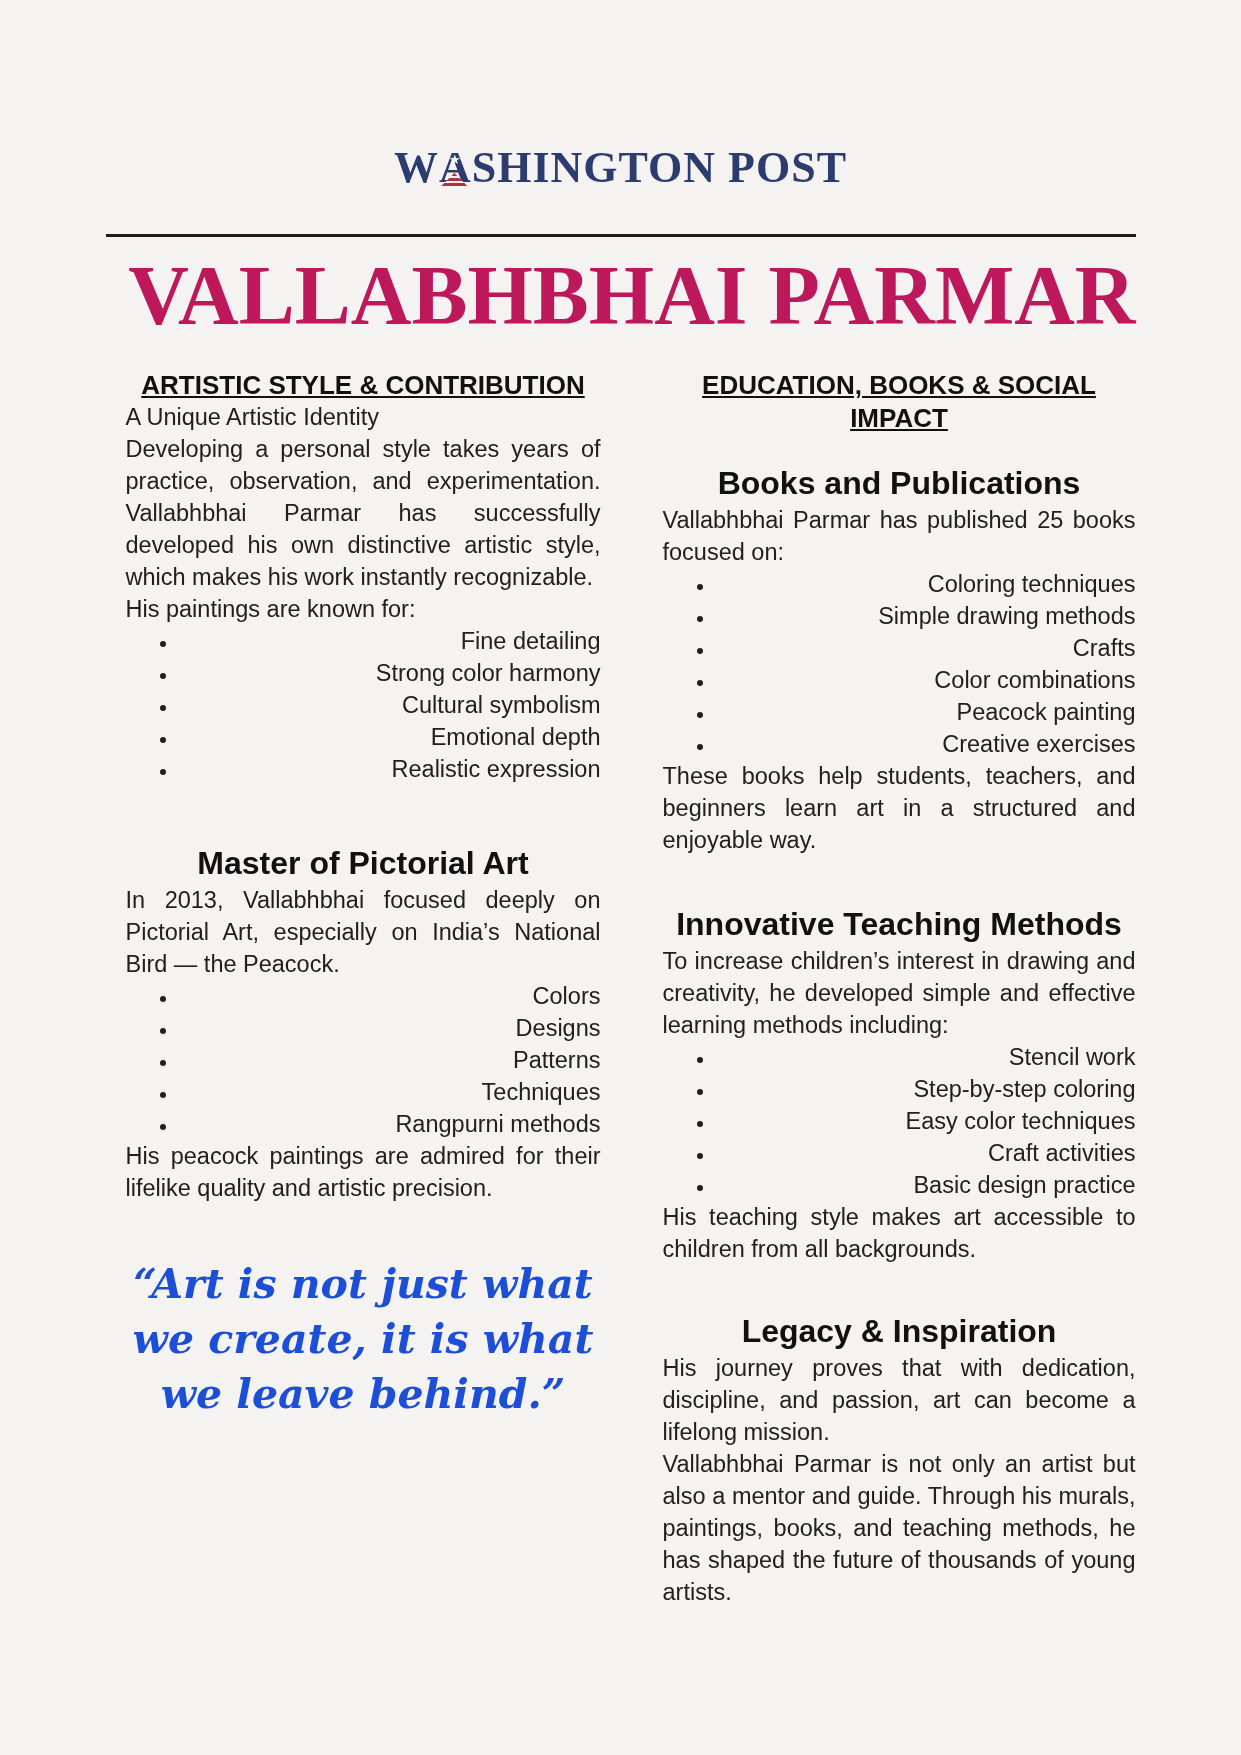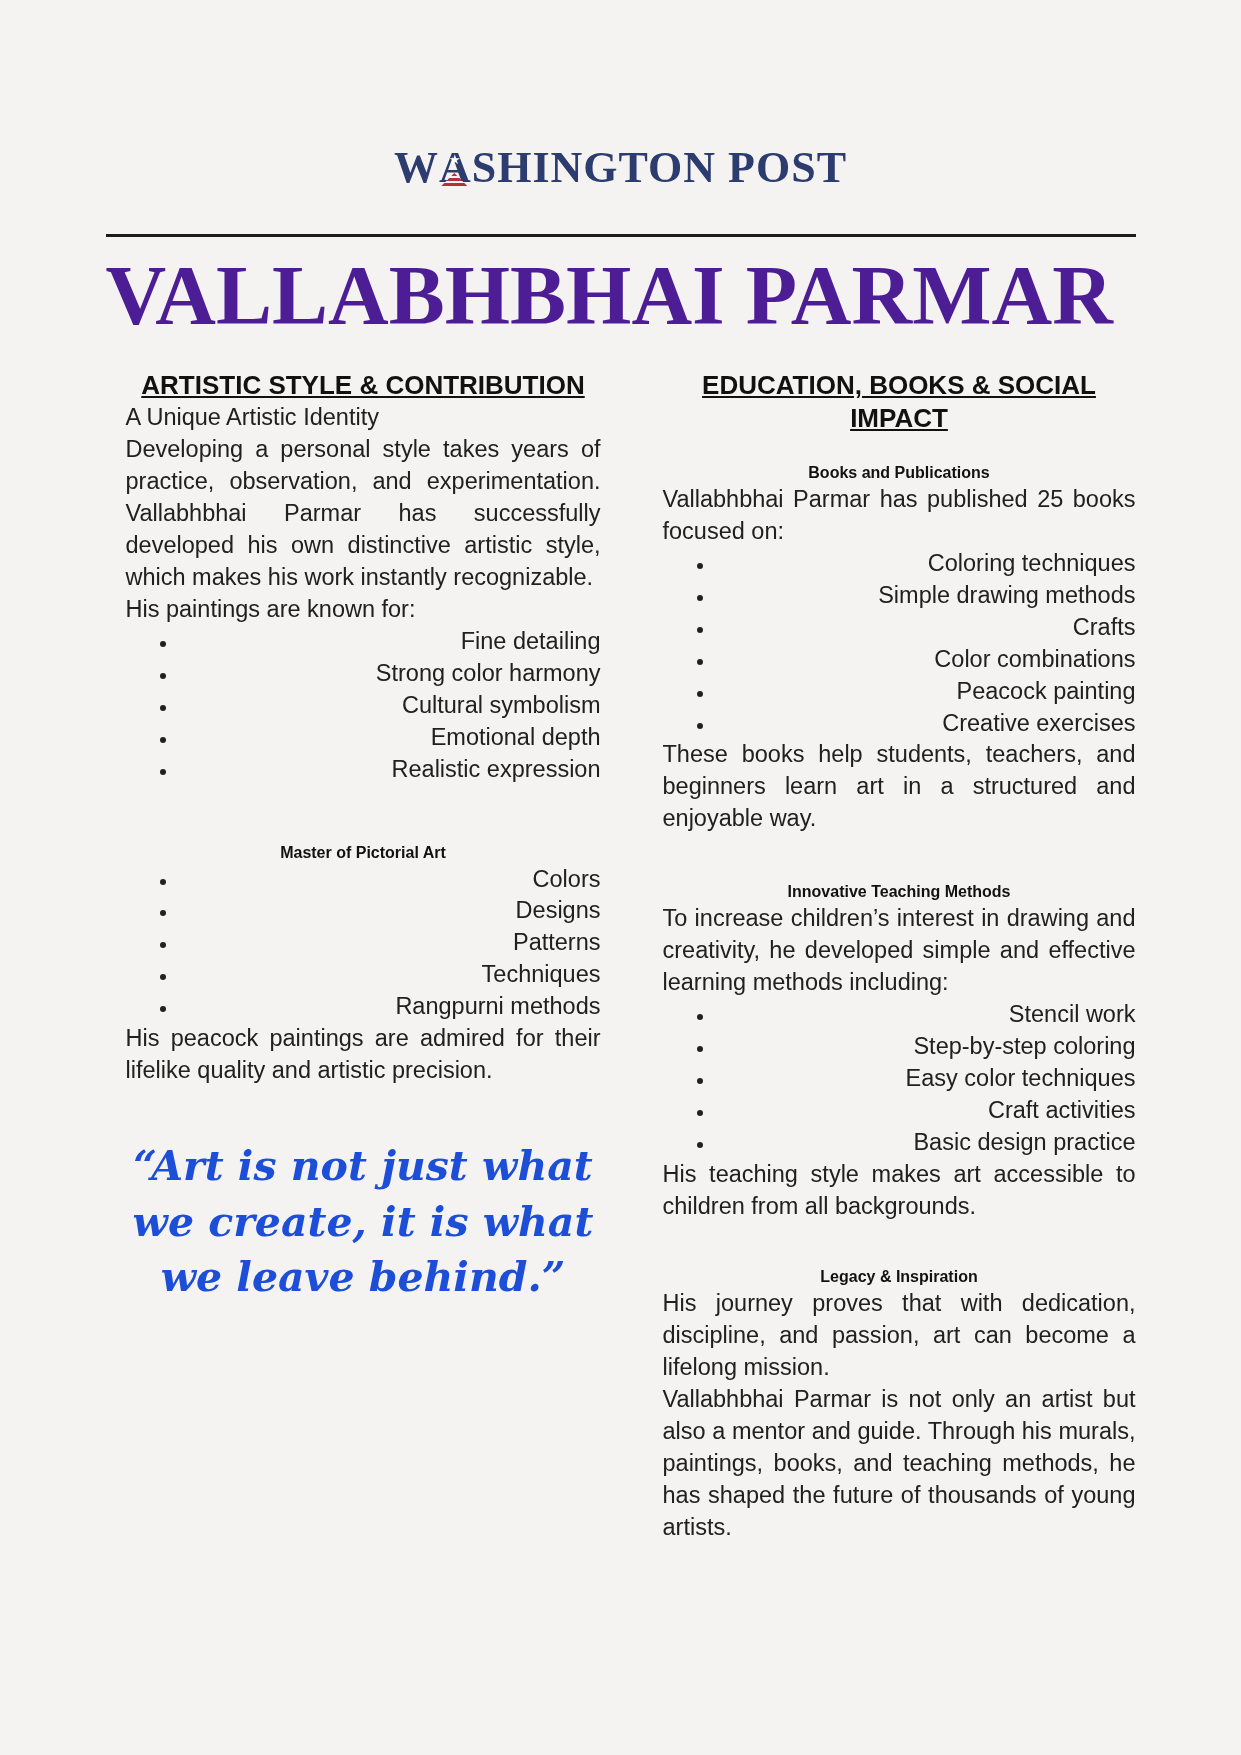--- a/index.html
+++ b/index.html
@@ -55,27 +55,27 @@
   }
 
   
   .divider {
     margin: 36px 0 0 0;
     border: none;
     border-top: 3px solid #1b1b1b;
   }
   .title {
     margin: 16px 0 0 0;
-    text-align: left;
+    text-align: right;
     font-family: "Liberation Serif", serif;
     font-weight: bold;
     font-size: 84px;
     line-height: 1.02;
     letter-spacing: 0px;
-    color: #4c1d95;
+    color: #be185d;
     white-space: nowrap;
   }
   .subtitle {
     margin-top: 12px;
     text-align: center;
     font-size: 25px;
     font-weight: bold;
     color: #111;
   }
 
@@ -93,21 +93,21 @@
     text-align: center;
     font-size: 26px;
     font-weight: bold;
     color: #111;
     line-height: 1.3;
     text-decoration: underline;
   }
   .subhead {
     margin: 0;
     text-align: center;
-    font-size: 16px;
+    font-size: 32px;
     font-weight: bold;
     color: #111;
     line-height: 1.35;
   }
   .mt-books   { margin-top: 26px; }
   .mt-master  { margin-top: 56px; }
   .mt-teach   { margin-top: 46px; }
   .mt-legacy  { margin-top: 44px; }
 
   .body-text {
@@ -162,20 +162,21 @@
         <p class="body-text">His paintings are known for:</p>
         <ul class="bullets">
             <li>Fine detailing</li>
             <li>Strong color harmony</li>
             <li>Cultural symbolism</li>
             <li>Emotional depth</li>
             <li>Realistic expression</li>
           </ul>
 
         <h3 class="subhead mt-master">Master of Pictorial Art</h3>
+        <p class="body-text">In 2013, Vallabhbhai focused deeply on Pictorial Art, especially on India’s National Bird — the Peacock.</p>
         <ul class="bullets">
             <li>Colors</li>
             <li>Designs</li>
             <li>Patterns</li>
             <li>Techniques</li>
             <li>Rangpurni methods</li>
           </ul>
         <p class="body-text">His peacock paintings are admired for their lifelike quality and artistic precision.</p>
 
         <div class="quote">“Art is not just what we create, it is what we leave behind.”</div>

